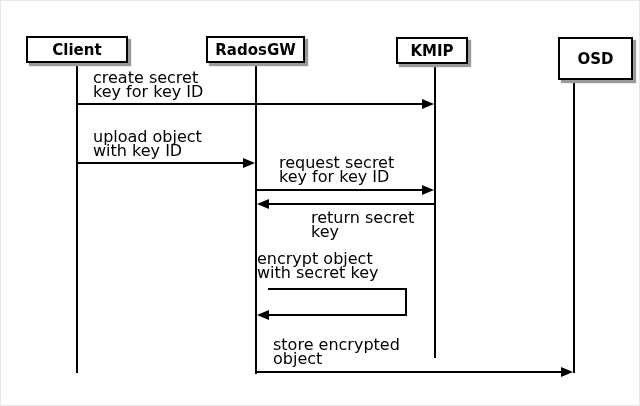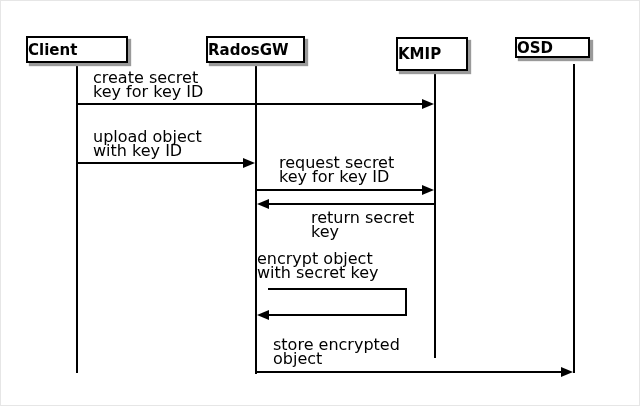--- a/index.html
+++ b/index.html
@@ -14,20 +14,21 @@
     font-family: "DejaVu Sans", "Liberation Sans", sans-serif;
     color: #000;
   }
   .actor-box {
     position: absolute;
     background: #ffffff;
     border: 2px solid #000;
     box-shadow: 3px 3px 1px #9a9a9a;
     display: flex;
     align-items: center;
+    justify-content: center;
     z-index: 3;
   }
   .actor-label {
     font-size: 15px;
     font-weight: bold;
     white-space: nowrap;
   }
   .lifeline {
     position: absolute;
     width: 2px;
@@ -75,24 +76,24 @@
 <body>
 
 <div id="canvas">
 
   <div class="actor-box" style="left:25px; top:35px; width:102px; height:27px;">
     <span class="actor-label">Client</span>
   </div>
   <div class="actor-box" style="left:205px; top:35px; width:99px; height:27px;">
     <span class="actor-label">RadosGW</span>
   </div>
-  <div class="actor-box" style="left:395px; top:36px; width:72px; height:34px;">
+  <div class="actor-box" style="left:395px; top:36px; width:72px; height:27px;">
     <span class="actor-label">KMIP</span>
   </div>
-  <div class="actor-box" style="left:514px; top:36px; width:75px; height:21px;">
+  <div class="actor-box" style="left:557px; top:36px; width:75px; height:43px;">
     <span class="actor-label">OSD</span>
   </div>
 
   <div class="lifeline" style="left:75px; top:62px; height:310px;"></div>
   <div class="lifeline" style="left:254px; top:62px; height:311px;"></div>
   <div class="lifeline" style="left:433px; top:63px; height:294px;"></div>
   <div class="lifeline" style="left:572px; top:63px; height:309px;"></div>
 
   <div>
     <div class="msg-label" style="left:92px; top:70px;">

